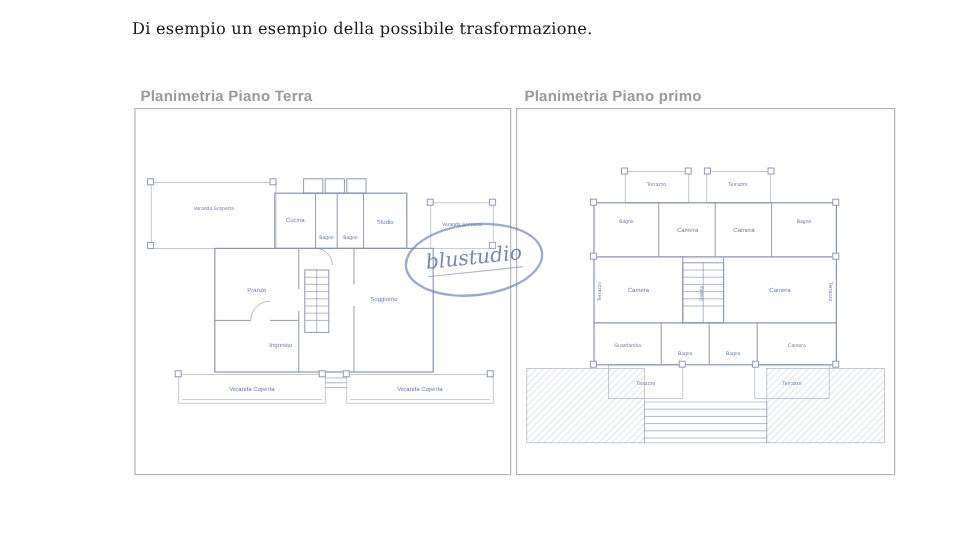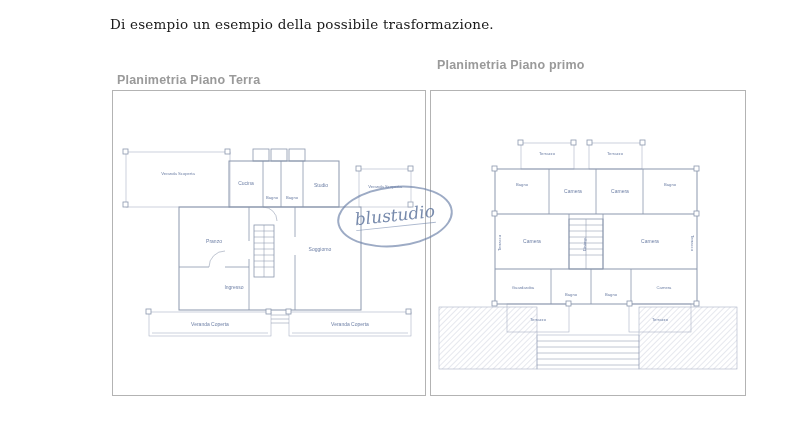--- a/index.html
+++ b/index.html
@@ -9,21 +9,21 @@
   }
   .intro{
     position:absolute;left:110px;top:16px;margin:0;
     font-family:"DejaVu Serif",serif;font-size:13.5px;color:#191919;letter-spacing:.2px;
   }
   .panel-title{
     position:absolute;margin:0;font-size:12.5px;font-weight:bold;color:#9a9a9a;
     font-family:"Liberation Sans",sans-serif;letter-spacing:.2px;
   }
   #title-ground{left:117px;top:73px;}
-  #title-first{left:437px;top:58px;}
+  #title-first{left:437px;top:73px;}
   .panel-box{position:absolute;border:1px solid #b3b3b3;background:#fff;}
   #box-ground{left:112px;top:90px;width:312px;height:304px;}
   #box-first{left:430px;top:90px;width:314px;height:304px;}
   .panel-box svg{display:block;width:100%;height:100%;}
 
   .wall{fill:none;stroke:#8b97ad;stroke-width:1;}
   .part{fill:none;stroke:#8b97ad;stroke-width:.8;}
   .thin{fill:none;stroke:#aab3c6;stroke-width:.6;}
   .tick{fill:#ffffff;stroke:#8b97ad;stroke-width:.8;}
   .stair{fill:none;stroke:#8b97ad;stroke-width:.55;}

